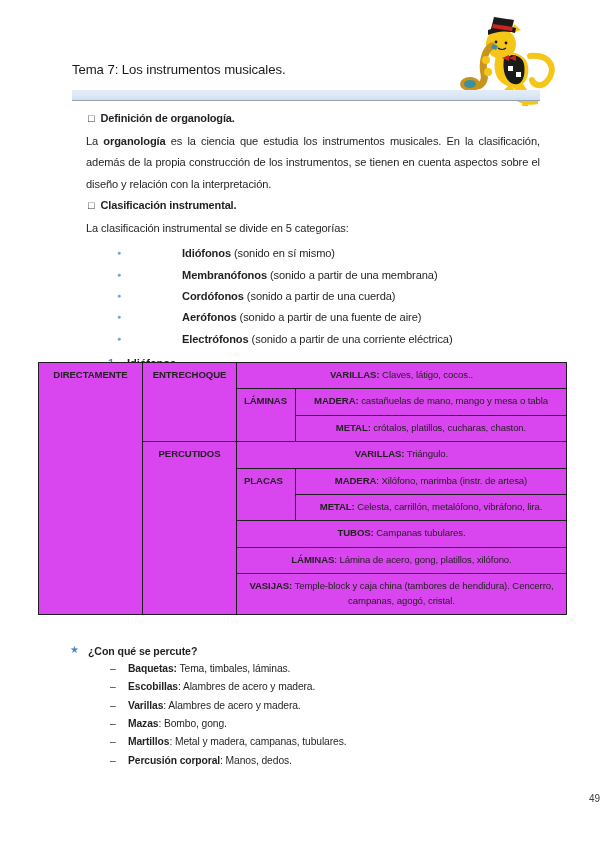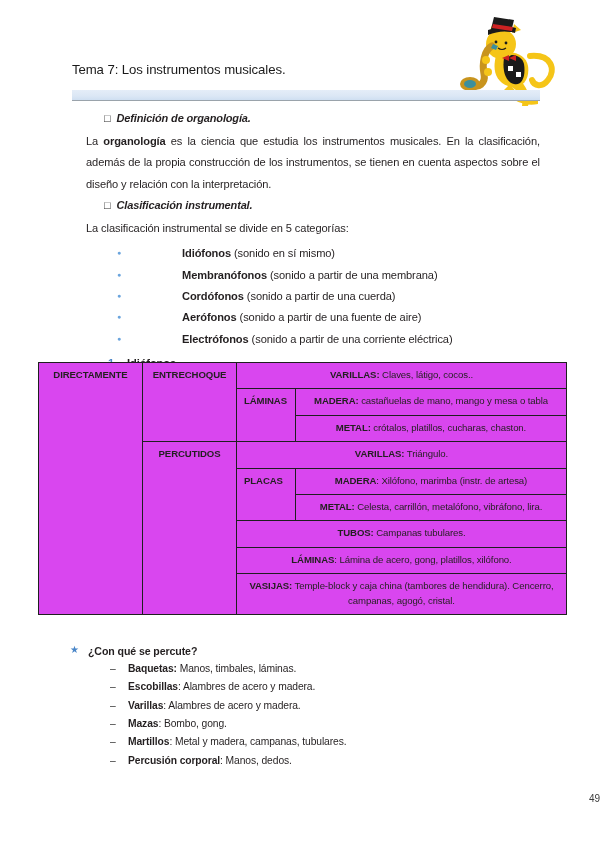--- a/index.html
+++ b/index.html
@@ -57,23 +57,22 @@
   .content {
     position: absolute;
     left: 72px;
     top: 108px;
     width: 468px;
   }
 
   .sec-head {
     font-size: 11px;
     font-weight: bold;
-    margin: 4px 0 7px 32px;
+    margin: 4px 0 7px 16px;
     letter-spacing: -0.15px;
-    font-style: italic;
   }
   .sec-head .cb {
     display: inline-block;
     font-size: 11px;
     margin-right: 6px;
     color: #2b2b2b;
     font-weight: normal;
   }
 
   p.para {
@@ -331,21 +330,21 @@
         <td class="val" colspan="2"><b>VASIJAS:</b><span> Temple-block y caja china (tambores de hendidura). Cencerro, campanas, agogó, cristal.</span></td>
       </tr>
     </tbody>
   </table>
 
   <div class="percute">
     <div class="percute-head">
       <span class="star">★</span><span>¿Con qué se percute?</span>
     </div>
     <ul class="dash-list">
-      <li><b>Baquetas:</b><span> Manos, timbales, láminas.</span></li>
+      <li><b>Baquetas:</b><span> Tema, timbales, láminas.</span></li>
       <li><b>Escobillas</b><span>: Alambres de acero y madera.</span></li>
       <li><b>Varillas</b><span>: Alambres de acero y madera.</span></li>
       <li><b>Mazas</b><span>: Bombo, gong.</span></li>
       <li><b>Martillos</b><span>: Metal y madera, campanas, tubulares.</span></li>
       <li><b>Percusión corporal</b><span>: Manos, dedos.</span></li>
     </ul>
   </div>
 
   <div class="page-num">49</div>
 

